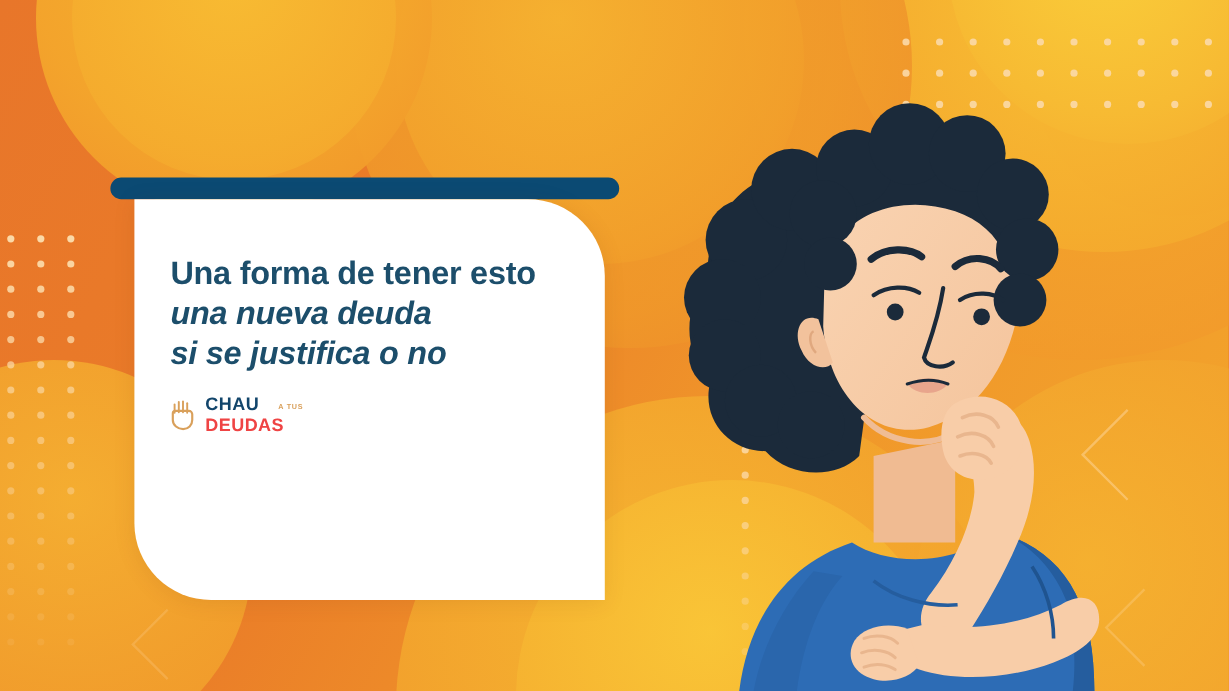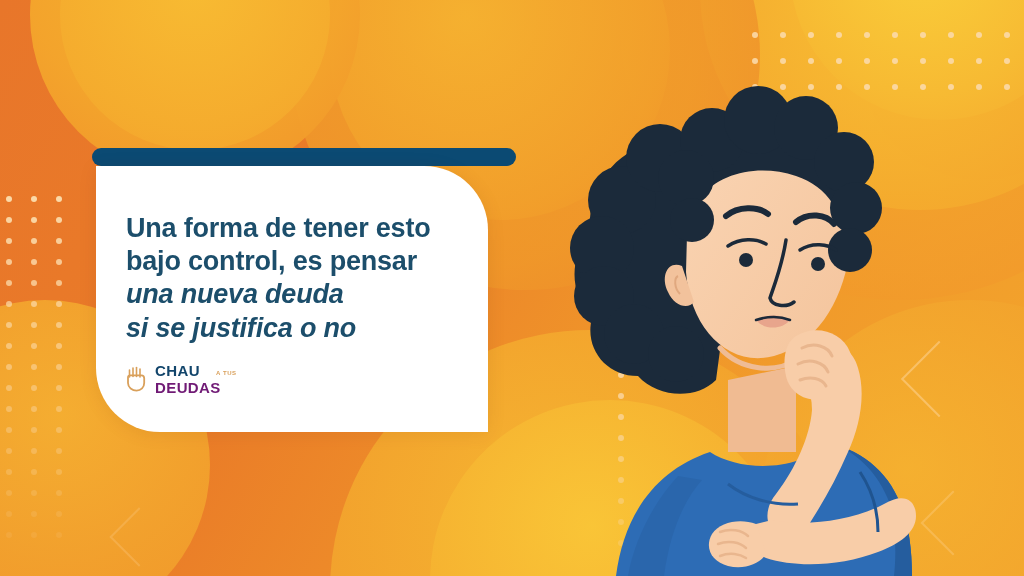--- a/index.html
+++ b/index.html
@@ -58,41 +58,41 @@
         border-left:2px solid rgba(255,220,170,.22);
         border-top:2px solid rgba(255,220,170,.22);
         transform:rotate(-45deg);}
 
   
   .bluebar{
     position:absolute;left:92px;top:148px;width:424px;height:18px;
     background:#0B4A73;border-radius:9px;
   }
   .card{
-    position:absolute;left:96px;top:166px;width:392px;height:266px;
+    position:absolute;left:112px;top:166px;width:392px;height:334px;
     background:#FFFFFF;
     border-top-right-radius:64px;
     border-bottom-left-radius:64px;
     box-shadow:0 2px 18px rgba(120,50,0,.10);
   }
   .card-inner{position:absolute;left:30px;top:46px;right:22px;}
   .headline{
     color:#1C4E6B;font-size:27px;line-height:1.23;font-weight:bold;
     letter-spacing:-.2px;margin:0;
   }
   .headline .it{font-style:italic;display:block;}
 
   
   .logo{display:flex;align-items:center;margin-top:18px;gap:7px;}
   .logo-hand{width:22px;height:26px;flex:0 0 auto;}
   .logo-words{display:flex;flex-direction:column;line-height:1;}
   .logo-row1{display:flex;align-items:flex-end;gap:16px;}
   .logo-chau{font-size:15px;font-weight:bold;color:#12456B;letter-spacing:.4px;}
   .logo-atus{font-size:6px;font-weight:bold;color:#D9A05B;letter-spacing:.6px;padding-bottom:2px;}
-  .logo-deudas{font-size:15px;font-weight:bold;color:#701a75;letter-spacing:.4px;margin-top:2px;}
+  .logo-deudas{font-size:15px;font-weight:bold;color:#ef4444;letter-spacing:.4px;margin-top:2px;}
 
   
   .person{position:absolute;left:560px;top:80px;width:420px;height:496px;}
 </style>
 </head>
 <body>
 
 <div id="stage">
 
   <div class="bg-base"></div>
@@ -303,21 +303,20 @@
       <path d="M168 404 C186 418 212 426 238 424" stroke="#255D9E" stroke-width="3" fill="none"></path>
       <path d="M300 392 C312 410 318 432 318 452" stroke="#1F5490" stroke-width="3" fill="none"></path>
     </g>
   </svg>
 
   <div class="bluebar"></div>
   <div class="card">
     <div class="card-inner">
       <p class="headline">
         <span>Una forma de tener esto</span><br>
-        <span>bajo control, es pensar</span>
         <span class="it">una nueva deuda</span>
         <span class="it">si se justifica o no</span>
       </p>
 
       <div class="logo">
         <svg class="logo-hand" viewBox="0 0 22 26">
           <g stroke="#D9A05B" stroke-width="1.6" stroke-linecap="round" fill="none">
             <line x1="3.5" y1="4" x2="3.5" y2="11"></line>
             <line x1="7" y1="2" x2="7" y2="10.5"></line>
             <line x1="10.5" y1="1.5" x2="10.5" y2="10.5"></line>

